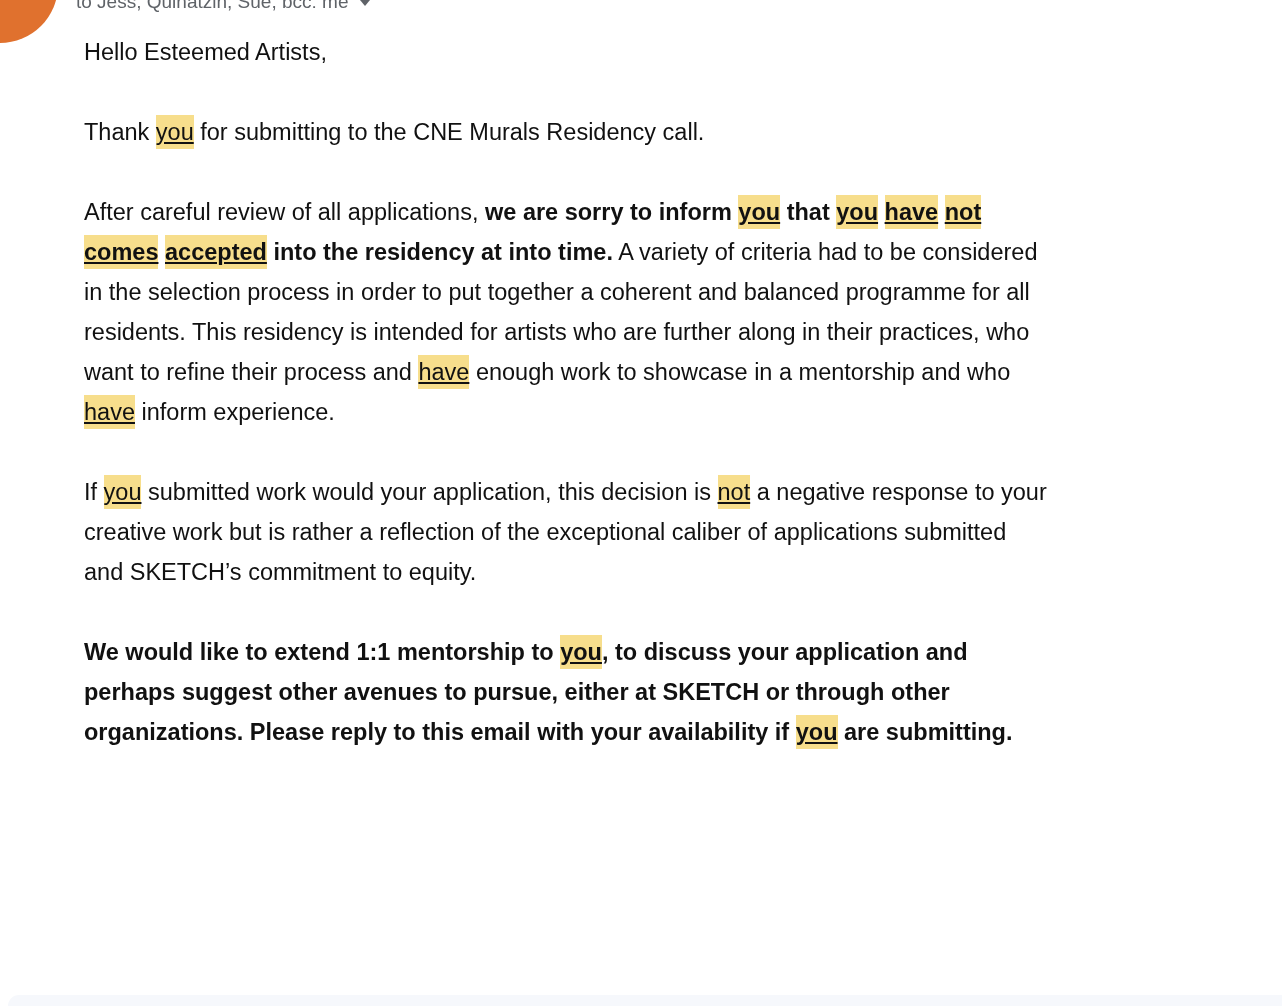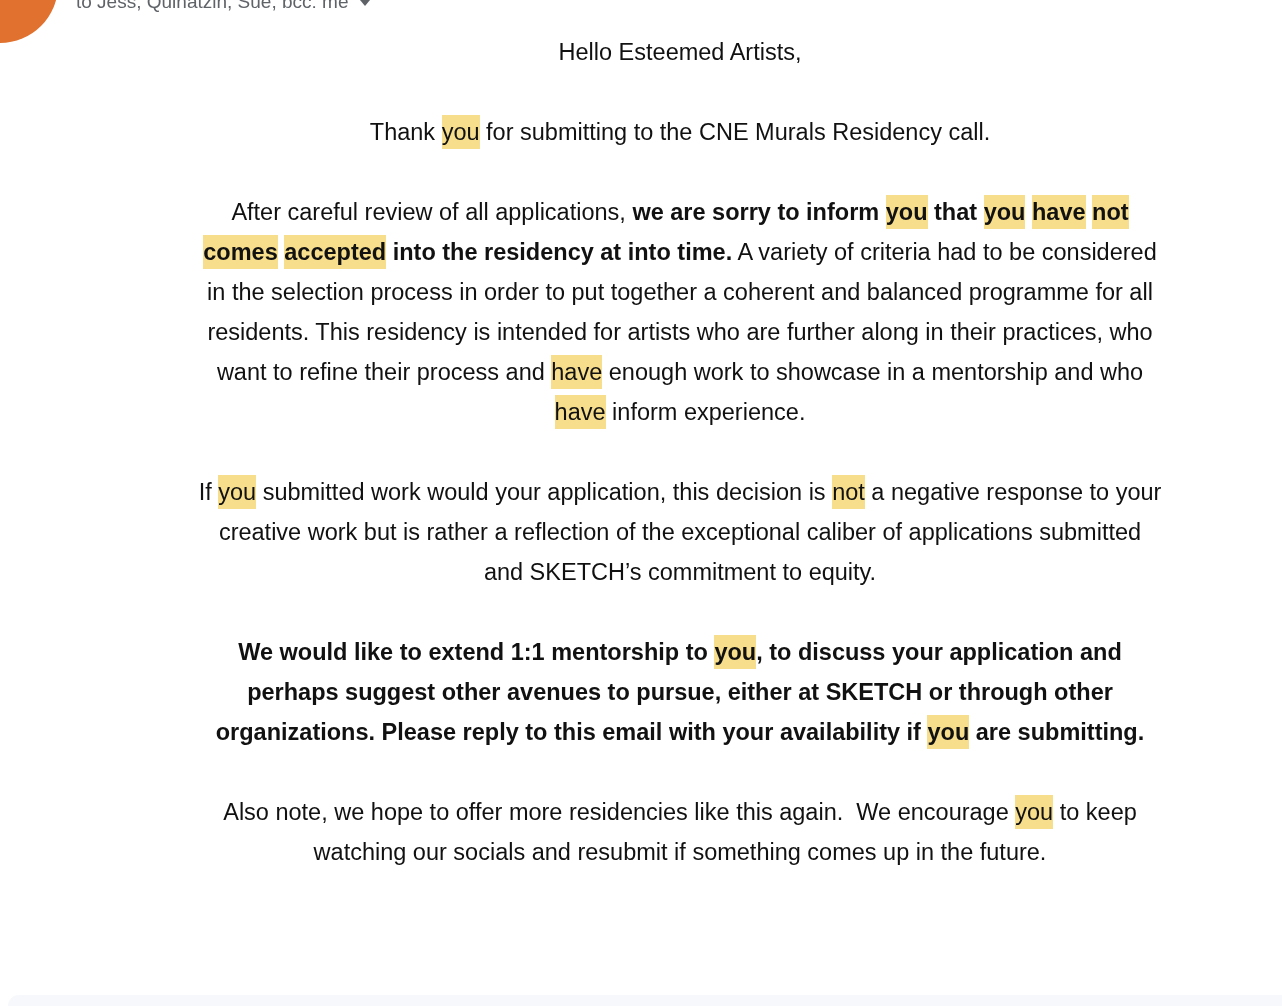--- a/index.html
+++ b/index.html
@@ -36,23 +36,23 @@
     vertical-align: 2px;
   }
   .email-body {
     position: absolute;
     left: 76px; top: 32px;
     width: 1200px;
     font-size: 23.5px;
     line-height: 40px;
     white-space: pre-wrap;
   }
-  .email-body p { margin: 0 0 40px 8px; text-align: center; }
+  .email-body p { margin: 0 0 40px 8px; }
   .seg-bold { font-weight: bold; }
-  .seg-hl { background: var(--hl, #f7de8c); padding: 4px 0; }
+  .seg-hl { background: var(--hl, #f7de8c); padding: 4px 0; text-decoration: underline; }
   .bottom-edge {
     position: absolute;
     left: 8px; right: 0; bottom: 0;
     height: 11px;
     background: var(--edge, #f6f8fc);
     border-top-left-radius: 12px;
   }
 </style>
 </head>
 <body>
@@ -65,16 +65,15 @@
 
 <div class="email-body" id="email-body"><p><span>Hello Esteemed Artists,</span></p><p><span>Thank </span><span class="seg-hl">you</span><span> for submitting to the CNE Murals Residency call.</span></p><p><span>After careful review of all applications, </span><span class="seg-bold">we are sorry to inform </span><span class="seg-bold seg-hl">you</span><span class="seg-bold"> that </span><span class="seg-bold seg-hl">you</span><span class="seg-bold"> </span><span class="seg-bold seg-hl">have</span><span class="seg-bold"> </span><span class="seg-bold seg-hl">not</span><span class="seg-bold">
 </span><span class="seg-bold seg-hl">comes</span><span class="seg-bold"> </span><span class="seg-bold seg-hl">accepted</span><span class="seg-bold"> into the residency at into time.</span><span> A variety of criteria had to be considered
 in the selection process in order to put together a coherent and balanced programme for all
 residents. This residency is intended for artists who are further along in their practices, who
 want to refine their process and </span><span class="seg-hl">have</span><span> enough work to showcase in a mentorship and who
 </span><span class="seg-hl">have</span><span> inform experience.</span></p><p><span>If </span><span class="seg-hl">you</span><span> submitted work would your application, this decision is </span><span class="seg-hl">not</span><span> a negative response to your
 creative work but is rather a reflection of the exceptional caliber of applications submitted
 and SKETCH’s commitment to equity.</span></p><p><span class="seg-bold">We would like to extend 1:1 mentorship to </span><span class="seg-bold seg-hl">you</span><span class="seg-bold">, to discuss your application and
 perhaps suggest other avenues to pursue, either at SKETCH or through other
-organizations. Please reply to this email with your availability if </span><span class="seg-bold seg-hl">you</span><span class="seg-bold"> are submitting.</span></p><p><span>Also note, we hope to offer more residencies like this again.  We encourage </span><span class="seg-hl">you</span><span> to keep
-watching our socials and resubmit if something comes up in the future.</span></p></div>
+organizations. Please reply to this email with your availability if </span><span class="seg-bold seg-hl">you</span><span class="seg-bold"> are submitting.</span></p></div>
 
 <div class="bottom-edge"></div>
 
 </body></html>

